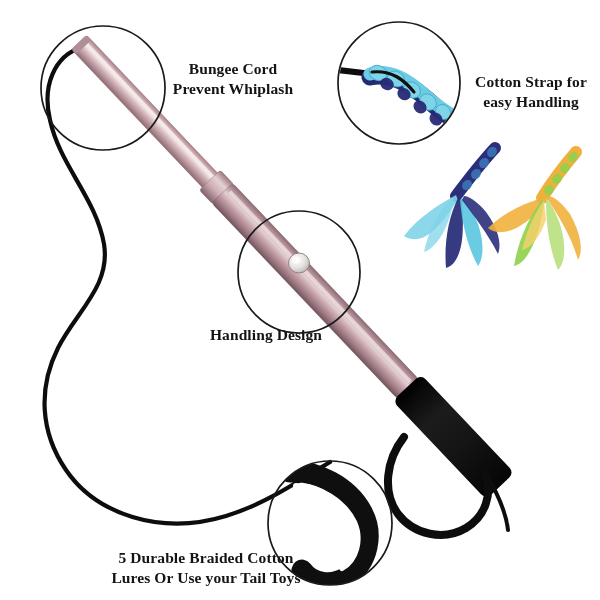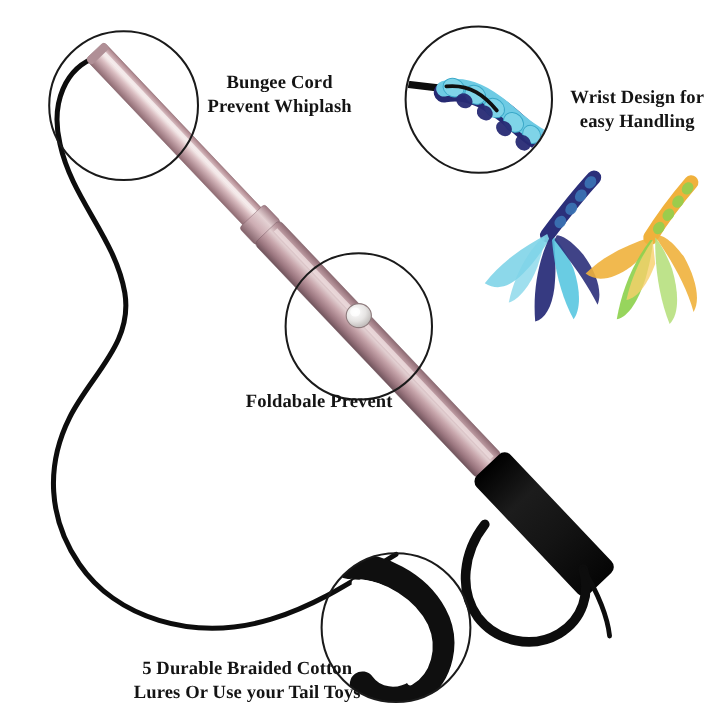--- a/index.html
+++ b/index.html
@@ -221,21 +221,21 @@
       <path d="M 546 202 C 546 226, 550 250, 558 270 C 566 262, 566 244, 560 224 C 554 208, 548 200, 546 198 Z" fill="#b7e07e" opacity="0.9"></path>
       <path d="M 548 200 C 560 218, 572 238, 578 260 C 584 250, 580 232, 570 214 C 560 200, 552 196, 548 196 Z" fill="#f0b13c" opacity="0.9"></path>
       <path d="M 544 200 C 534 214, 526 232, 522 250 C 532 248, 540 236, 546 220 Z" fill="#f7cf6a" opacity="0.8"></path>
     </g>
 
   </svg>
 
   <div class="label" id="label-bungee">Bungee Cord
 Prevent Whiplash</div>
 
-  <div class="label" id="label-wrist">Wrist Design for
+  <div class="label" id="label-wrist">Cotton Strap for
 easy Handling</div>
 
-  <div class="label" id="label-fold">Foldabale Prevent</div>
+  <div class="label" id="label-fold">Handling Design</div>
 
   <div class="label" id="label-lures">5 Durable Braided Cotton
 Lures Or Use your Tail Toys</div>
 
 </div>
 
 </body></html>

